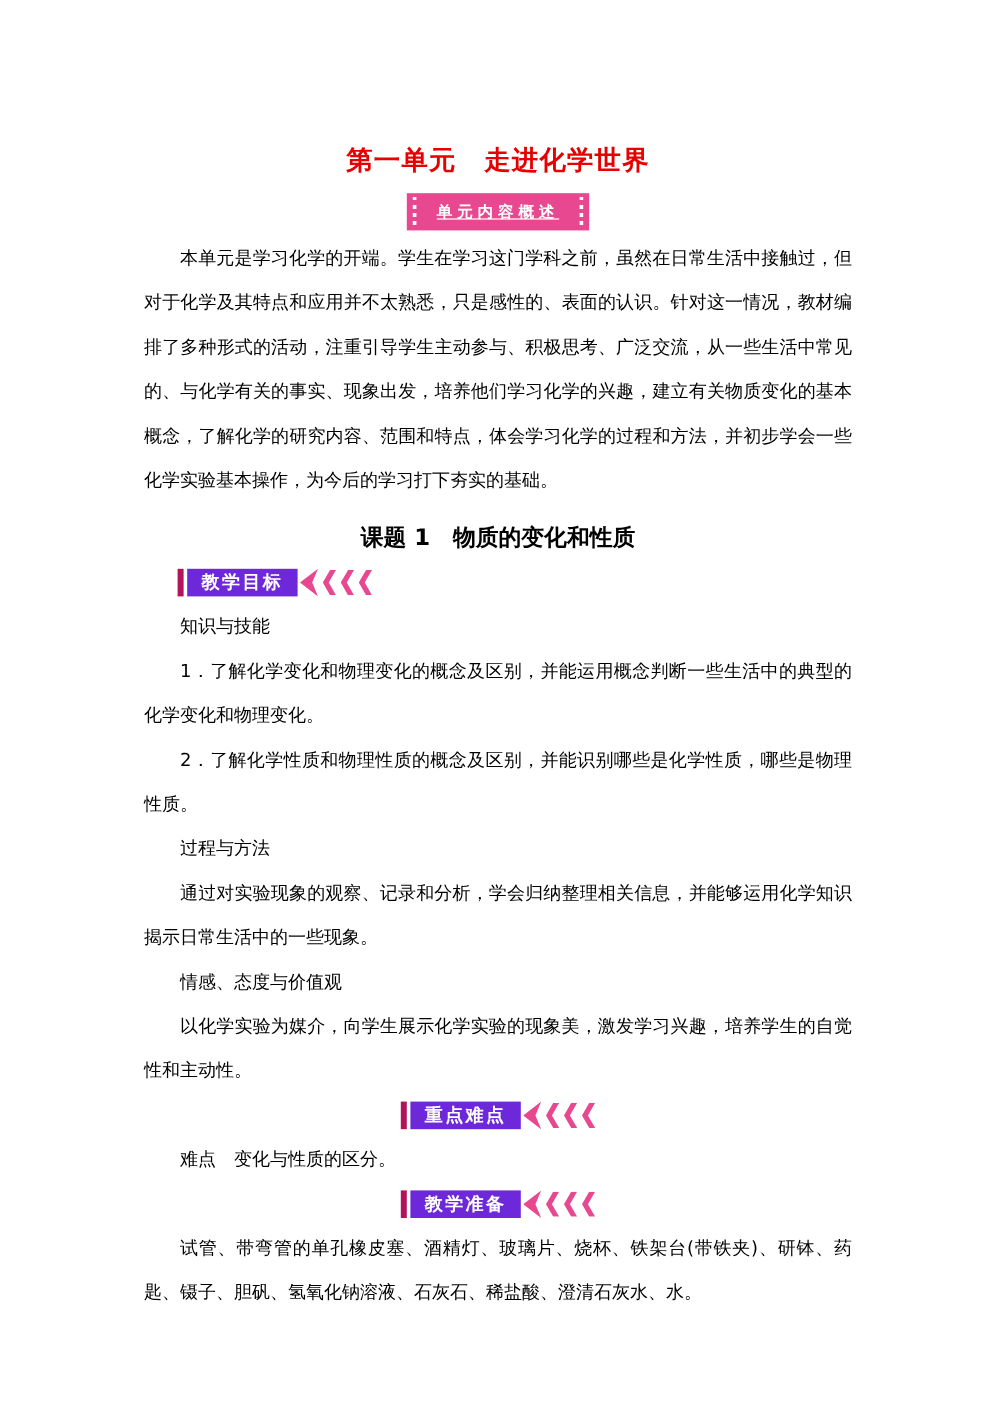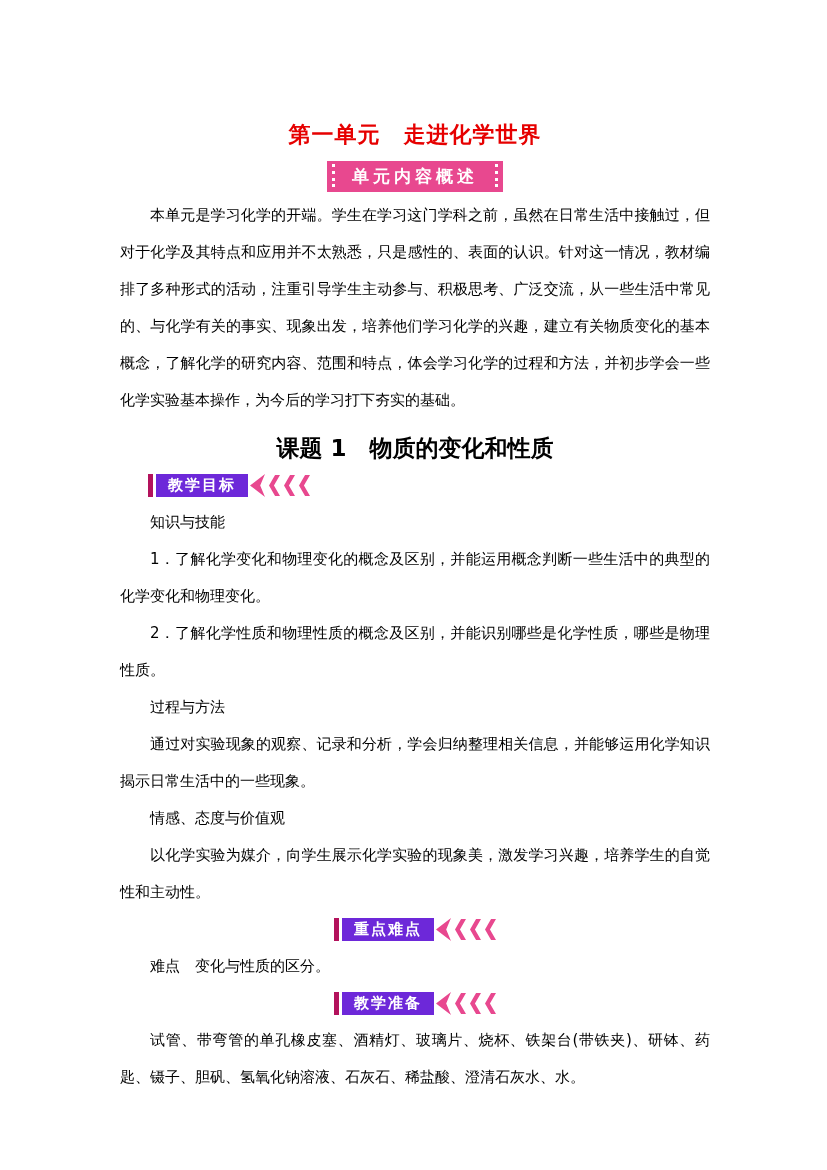--- a/index.html
+++ b/index.html
@@ -20,31 +20,31 @@
   .banner{
     display:inline-flex;align-items:stretch;background:#e8488f;
     height:31px;padding:0 5px;box-sizing:border-box;
   }
   .banner-edge{
     width:3px;margin:3px 0;
     background:repeating-linear-gradient(to bottom,#ffffff 0 3px,rgba(255,255,255,0) 3px 6.8px);
   }
   .banner-text{
     display:flex;align-items:center;padding:0 17px;
-    color:#fff;font-weight:700;font-size:17px;letter-spacing:4px;
+    color:#fff;font-weight:700;font-size:13px;letter-spacing:4px;text-decoration:underline;
   }
   
   .para{
     margin:0;text-indent:2em;line-height:37px;font-size:15px;
     text-align:justify;
   }
   .intro{margin-top:5px;}
   
   .lesson-title{
-    margin:11px 0 0;text-align:center;font-size:23px;font-weight:700;line-height:37px;
+    margin:11px 0 0;text-align:center;font-size:19px;font-weight:700;line-height:37px;
   }
   
   .badge-row{display:flex;align-items:center;height:37px;}
   .badge-row.left{padding-left:28px;}
   .badge-row.center{justify-content:center;}
   .badge{display:inline-flex;align-items:center;height:23px;}
   .badge-bar{width:5px;height:23px;background:#b3125c;margin-right:3px;flex:none;}
   .badge-box{
     background:#6d28d9;color:#fff;font-weight:700;font-size:15px;
     height:23px;line-height:23px;padding:0 12px;letter-spacing:2px;flex:none;

